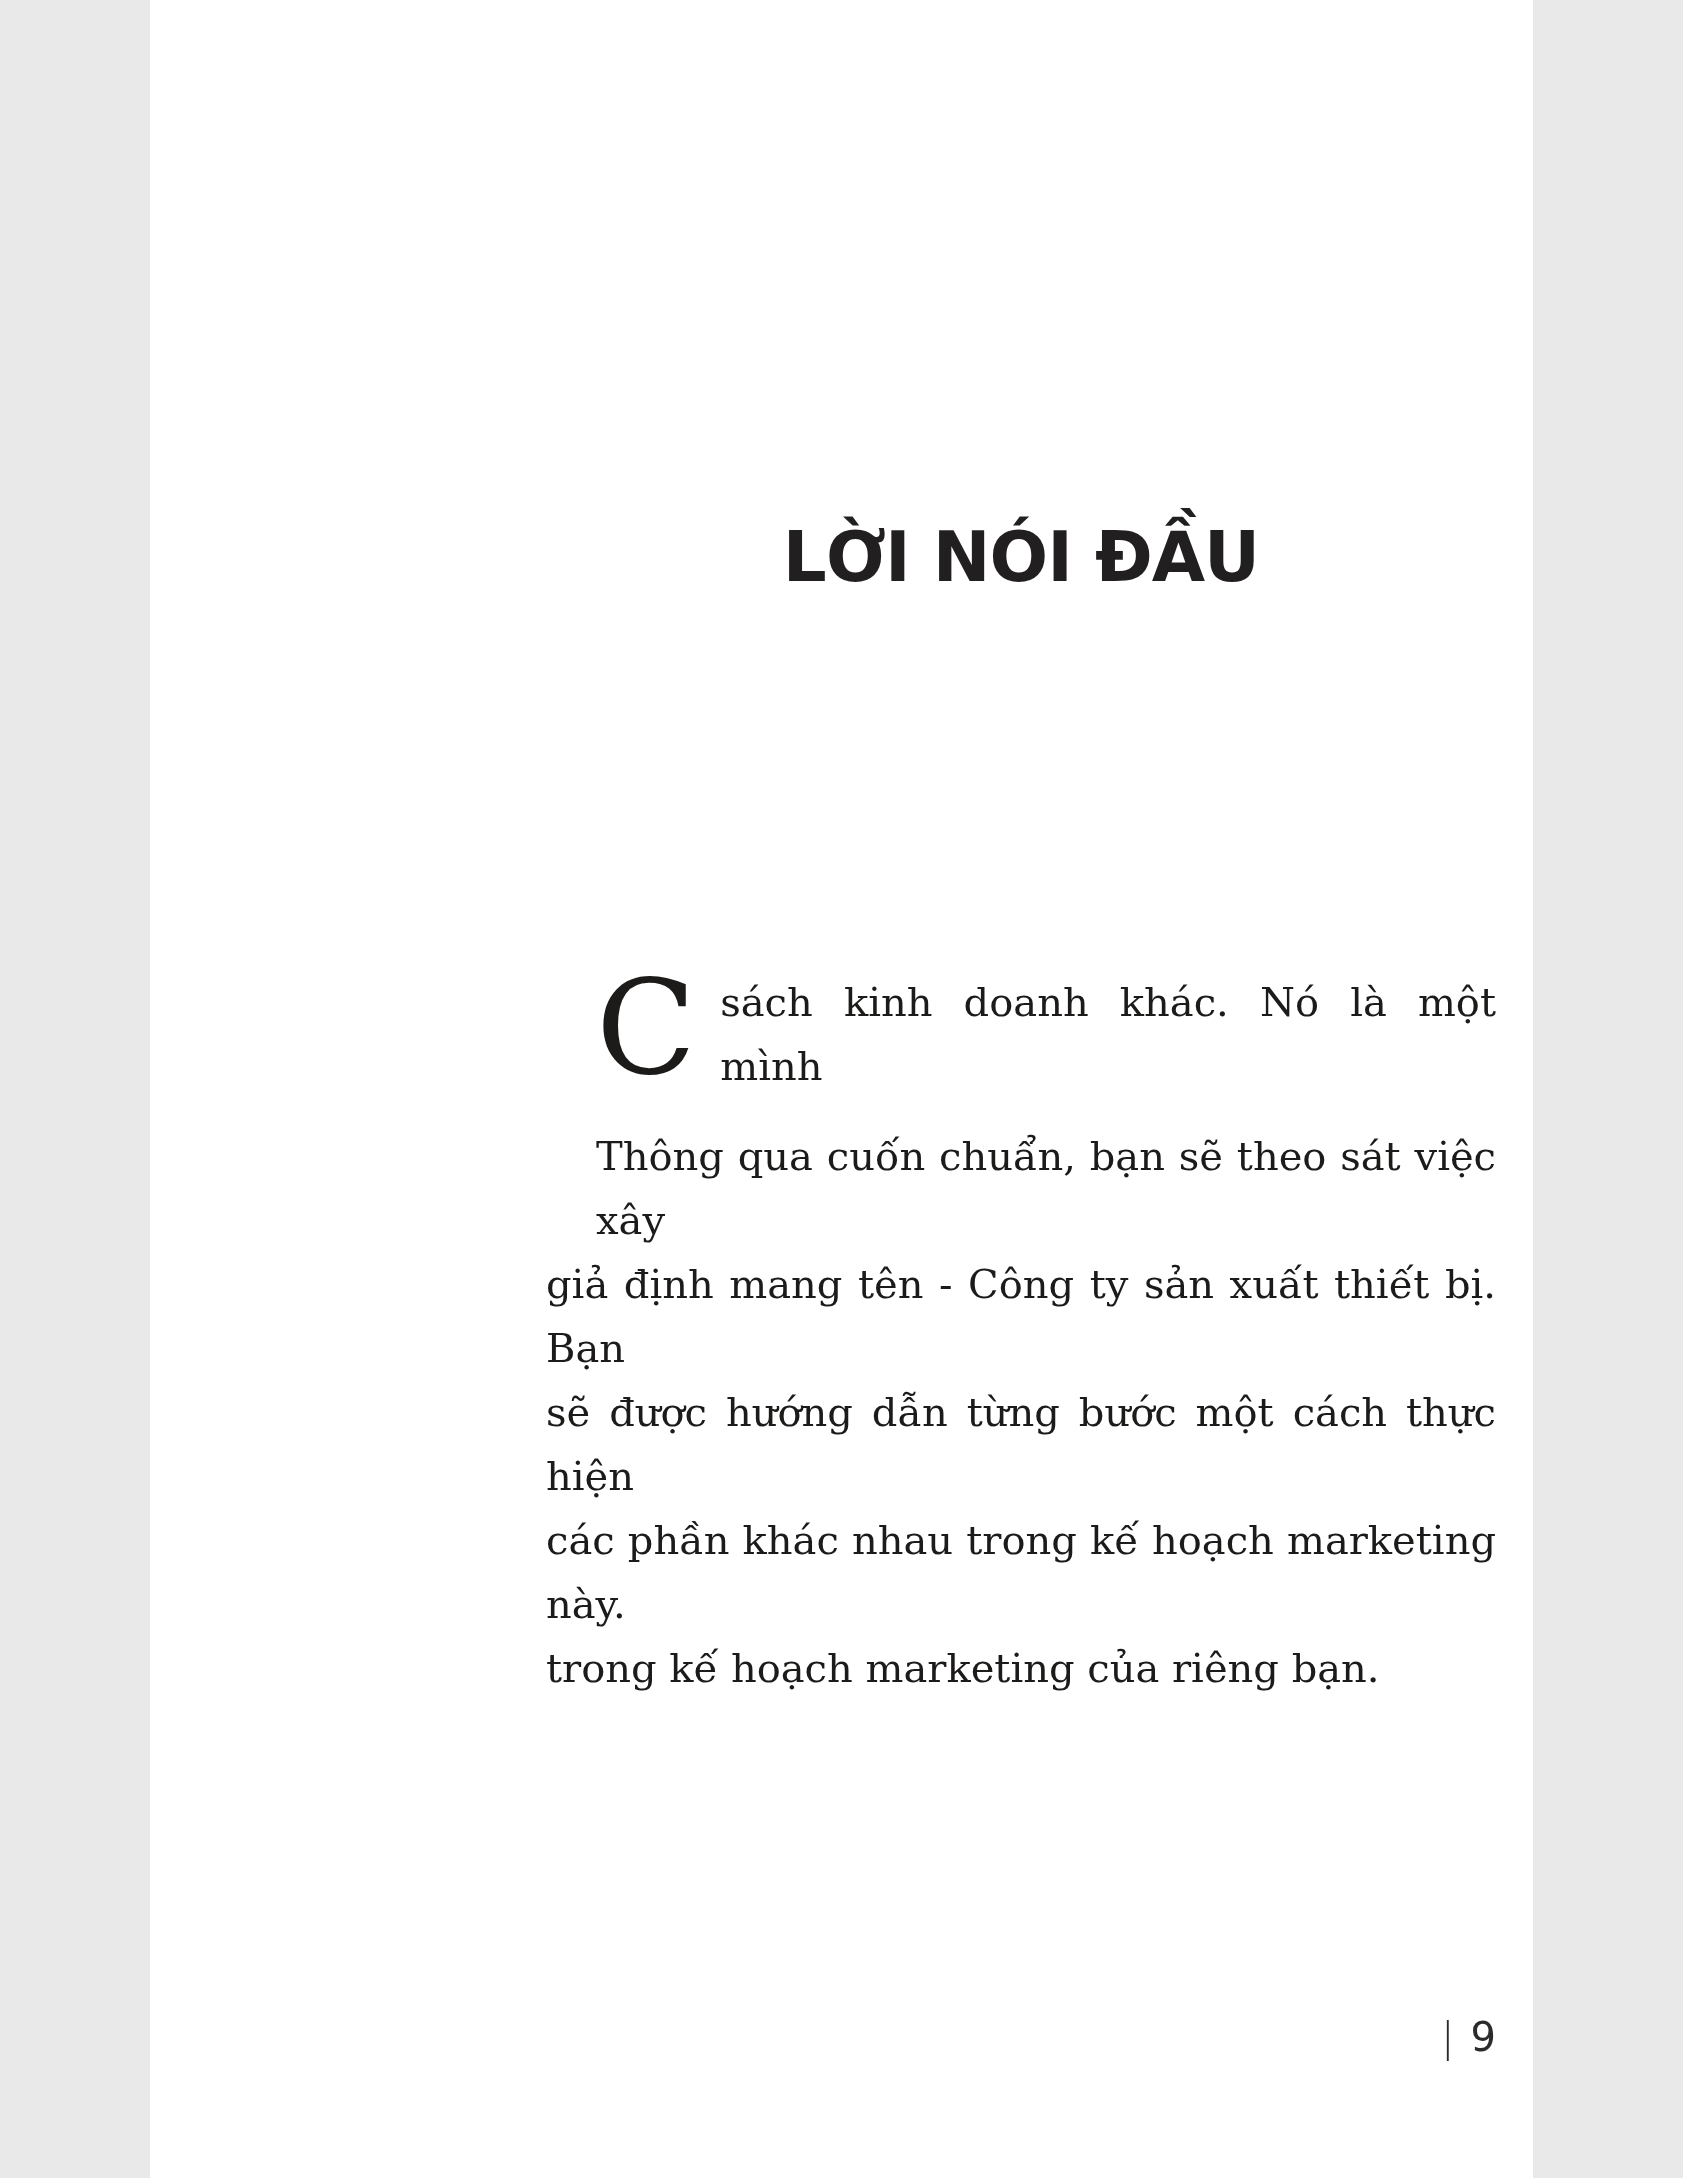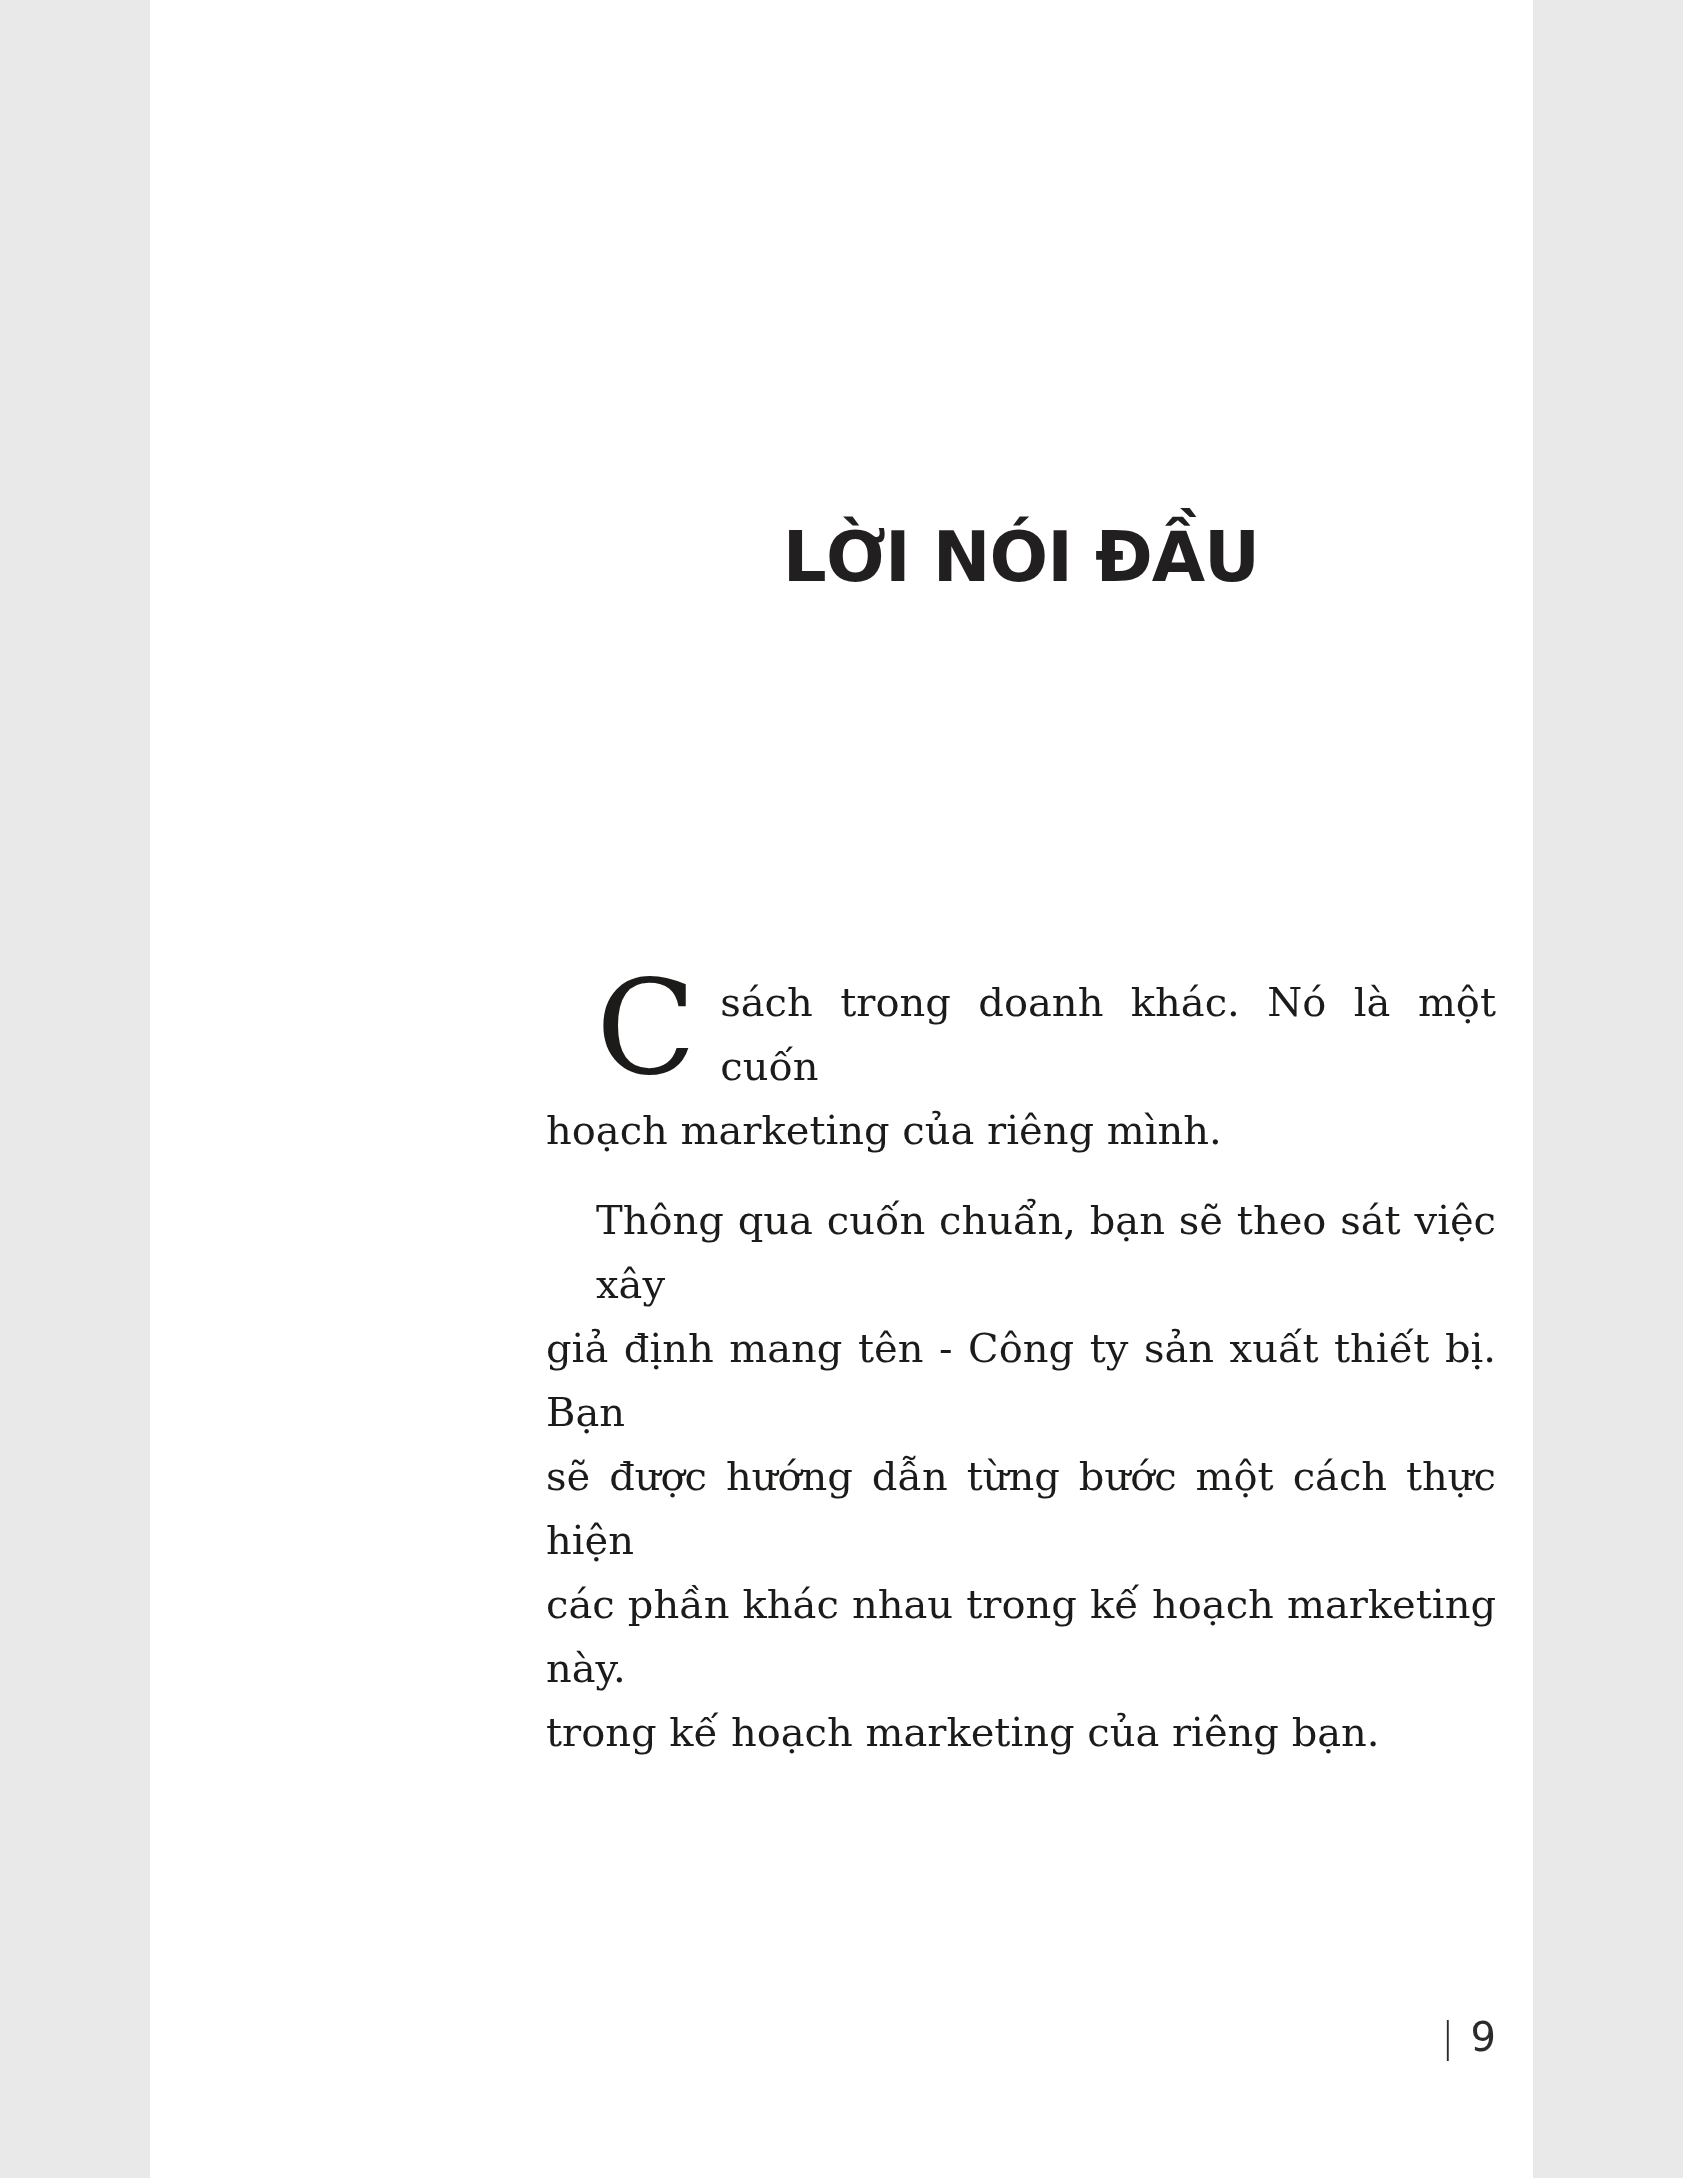--- a/index.html
+++ b/index.html
@@ -61,22 +61,21 @@
 <body>
 
 <div class="page">
 
   <h1 class="title">LỜI NÓI ĐẦU</h1>
 
   <div class="content">
 
     <div class="para">
       <span class="dropcap">C</span>
-      <div class="line">sách trong doanh khác. Nó là một cuốn</div>
-      <div class="line last">hoạch marketing của riêng mình.</div>
+      <div class="line">sách kinh doanh khác. Nó là một mình</div>
     </div>
 
     <div class="para">
       <div class="line indent">Thông qua cuốn chuẩn, bạn sẽ theo sát việc xây</div>
       <div class="line">giả định mang tên - Công ty sản xuất thiết bị. Bạn</div>
       <div class="line">sẽ được hướng dẫn từng bước một cách thực hiện</div>
       <div class="line">các phần khác nhau trong kế hoạch marketing này.</div>
       <div class="line last">trong kế hoạch marketing của riêng bạn.</div>
     </div>
 

